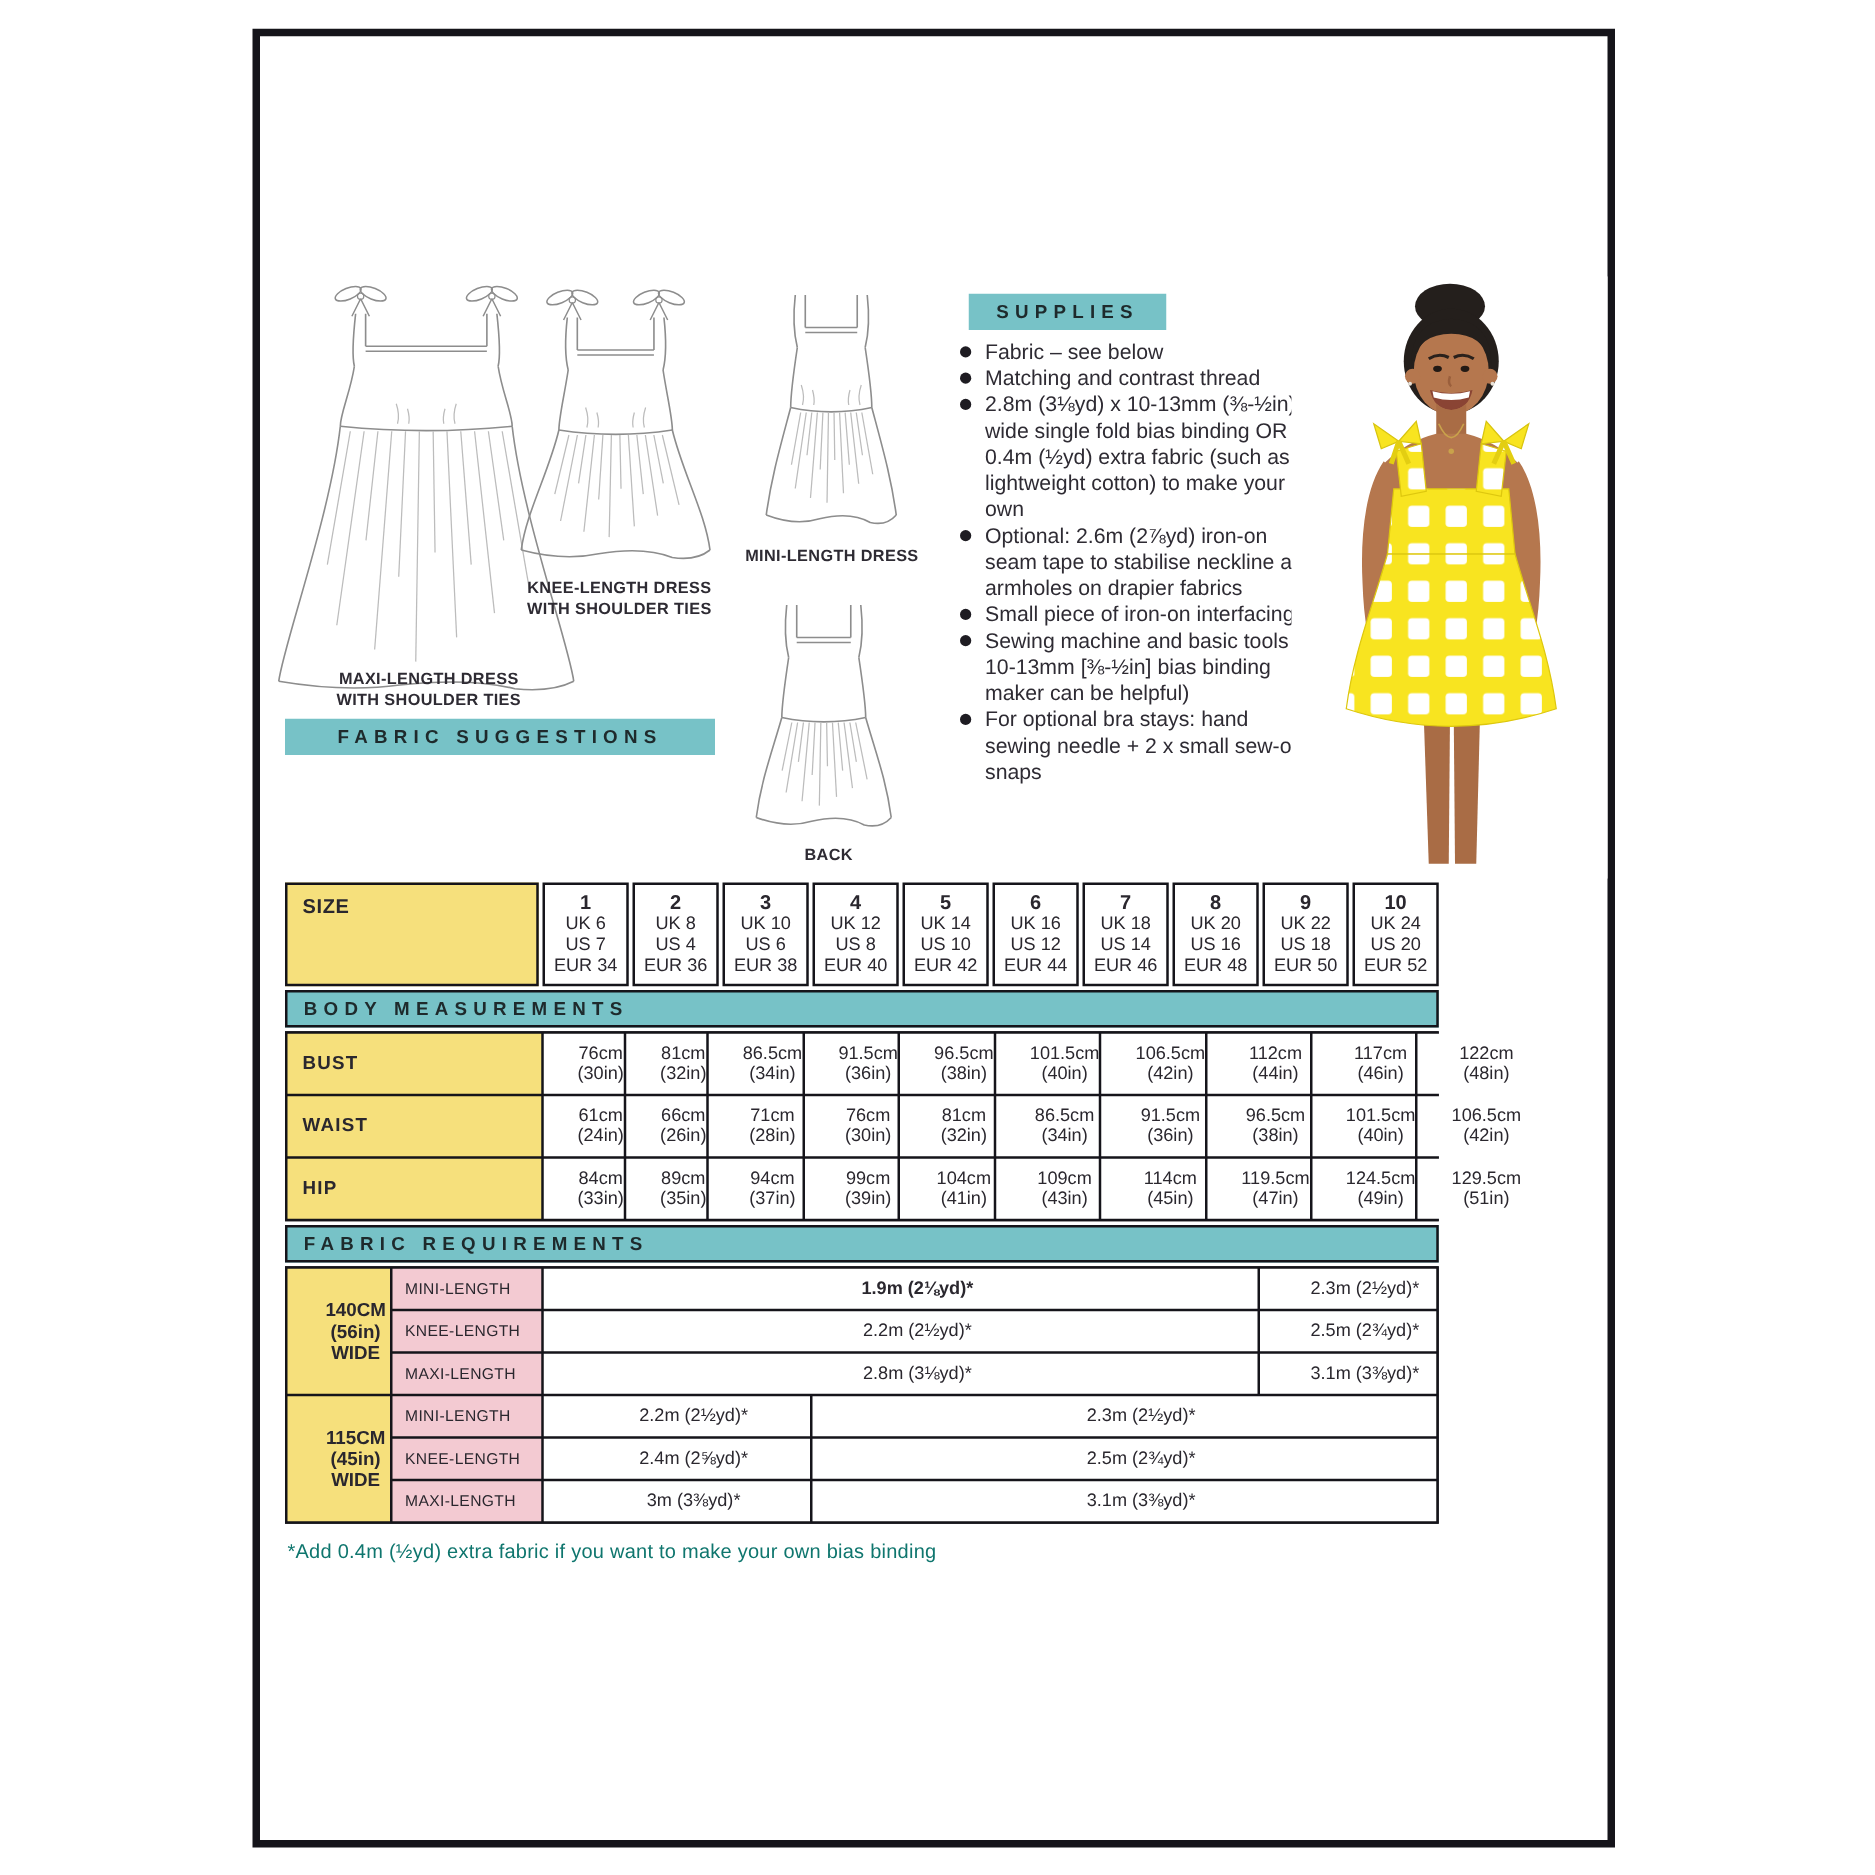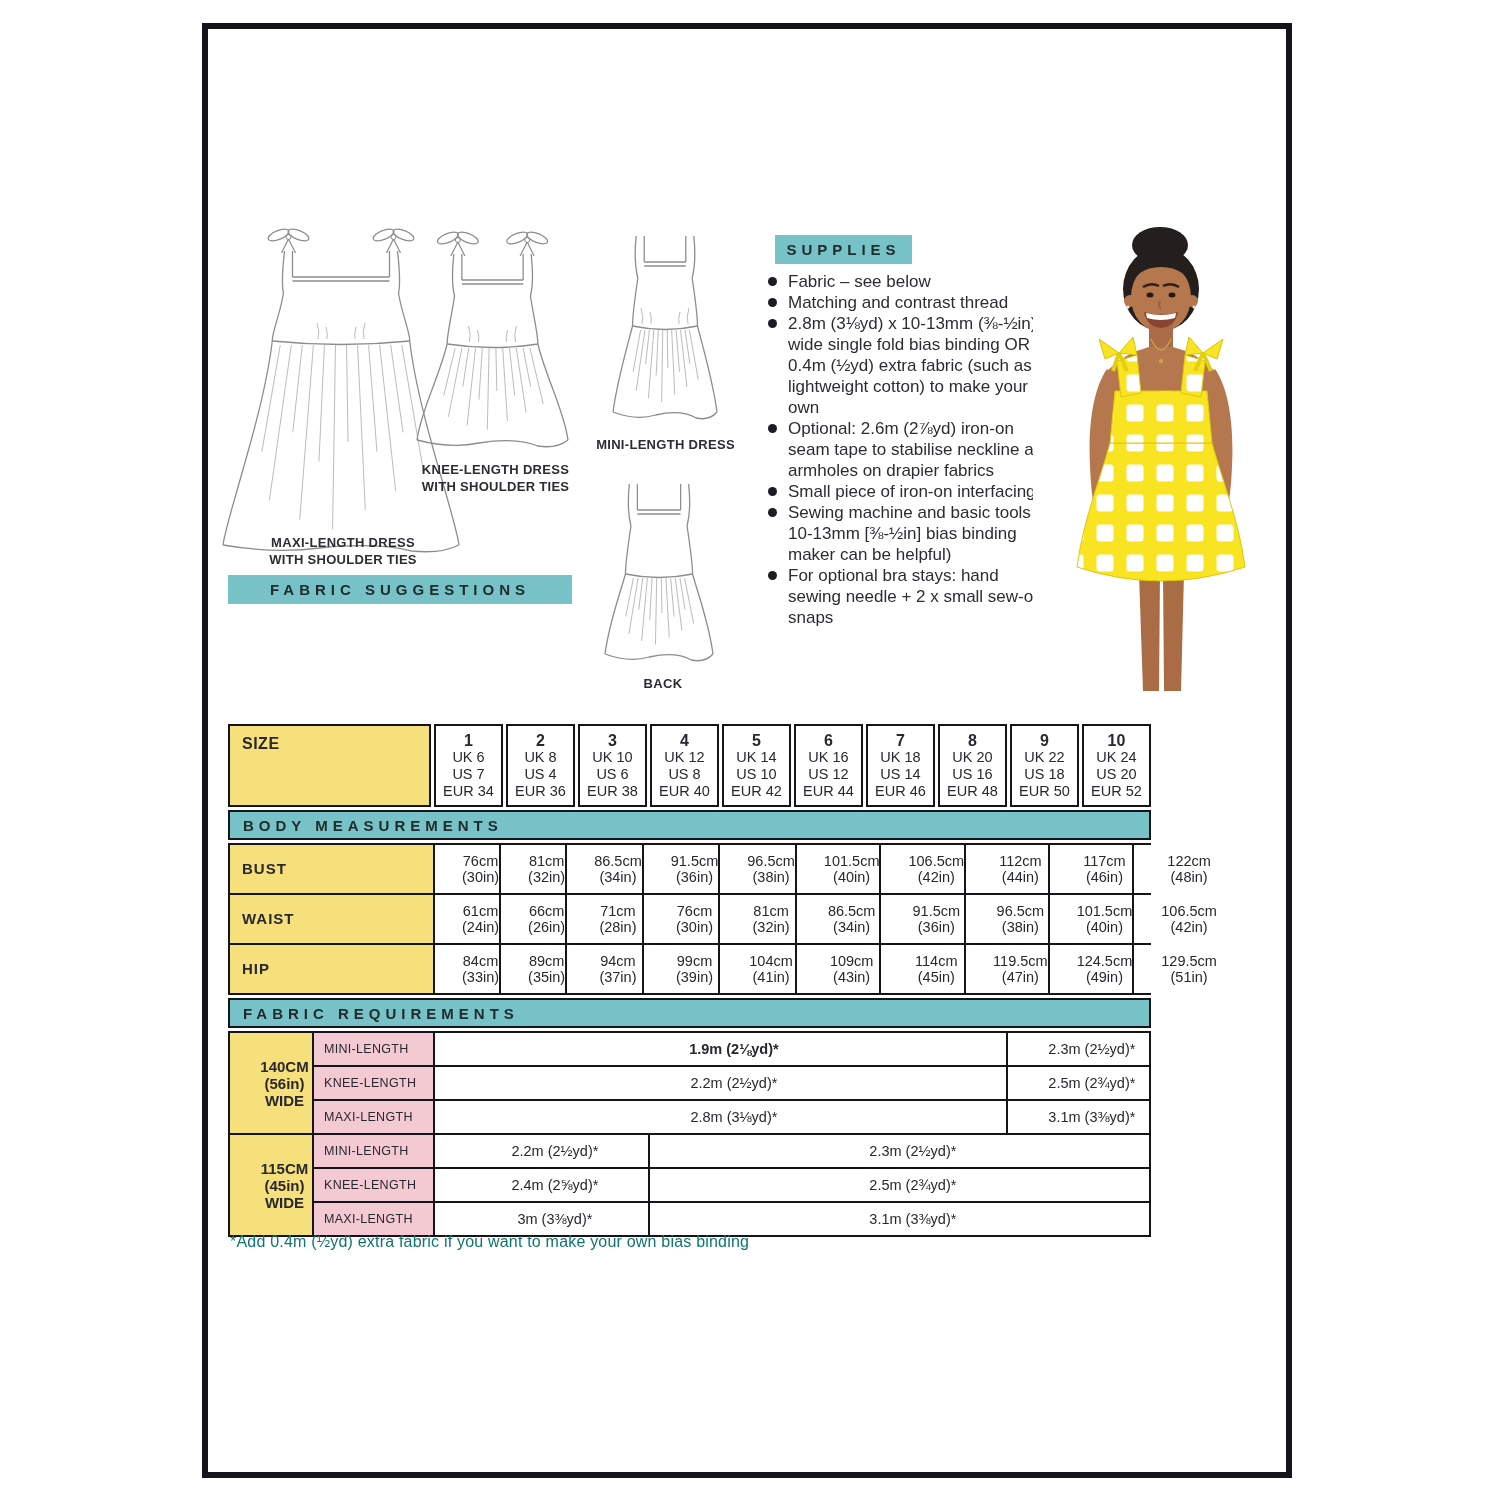--- a/index.html
+++ b/index.html
@@ -25,21 +25,21 @@
     box-sizing:border-box;
   }
   .fs-para{
     position:absolute;font-size:17px;line-height:21.5px;color:#2e2b33;
   }
   
   .bullet-list{position:absolute;display:flex;flex-direction:column;gap:0px;}
   .bullet-item{display:flex;align-items:flex-start;font-size:17px;line-height:21px;color:#2e2b33;}
   .bullet{flex:none;width:9px;height:9px;border-radius:50%;background:#1e1c22;margin:6px 11px 0 0;}
   
-  .table-wrap{position:absolute;left:20px;top:677px;width:923px;margin-top:18px;}
+  .table-wrap{position:absolute;left:20px;top:677px;width:923px;}
   .hdr-row{display:flex;gap:3px;height:83px;}
   .hdr-box{
     box-sizing:border-box;border:2px solid #15141a;background:#fff;flex:1;
     display:flex;flex-direction:column;align-items:center;justify-content:center;
     font-size:14.5px;line-height:17px;color:#2a272e;
   }
   .hdr-box.size-label{
     flex:none;width:203px;background:var(--yellow);
     align-items:flex-start;justify-content:flex-start;padding:9px 0 0 12px;
     font-weight:700;font-size:16px;letter-spacing:.5px;
@@ -202,21 +202,21 @@
   </div>
   <div class="draw-label" style="left:160px;top:432px;width:255px;">
     <div>KNEE-LENGTH DRESS</div>
     <div>WITH SHOULDER TIES</div>
   </div>
   <div class="draw-label" style="left:340px;top:407px;width:235px;">MINI-LENGTH DRESS</div>
   <div class="draw-label" style="left:340px;top:646px;width:230px;">BACK</div>
 
   <div class="sec-band" style="left:20px;top:546px;width:344px;height:29px;">FABRIC SUGGESTIONS</div>
 
-  <div class="sec-band" style="left:567px;top:206px;width:137px;height:29px;">SUPPLIES</div>
+  <div class="sec-band" style="left:567px;top:206px;width:158px;height:29px;">SUPPLIES</div>
   <div class="bullet-list" style="left:560px;top:242px;width:288px;">
       <div class="bullet-item">
         <span class="bullet"></span>
         <span>Fabric – see below</span>
       </div>
       <div class="bullet-item">
         <span class="bullet"></span>
         <span>Matching and contrast thread</span>
       </div>
       <div class="bullet-item">

